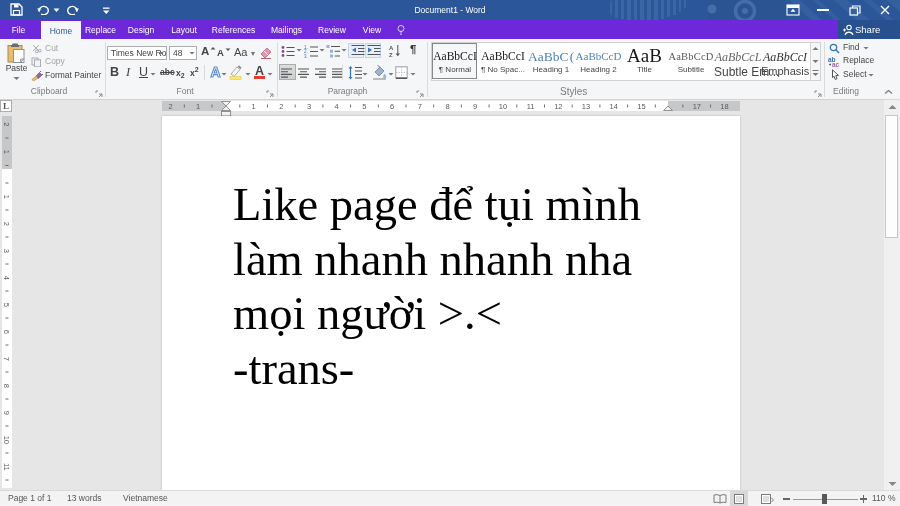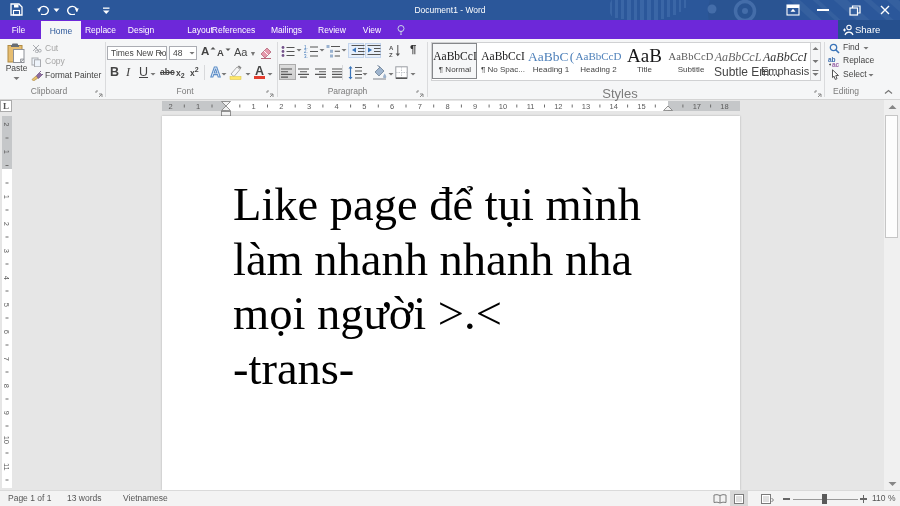--- a/index.html
+++ b/index.html
@@ -84,21 +84,21 @@
   <svg class="a" style="left:879px;top:4px" width="12" height="12" viewBox="0 0 12 12">
     <path d="M2 2 L10 10 M10 2 L2 10" stroke="#fff" stroke-width="1.4"></path>
   </svg>
 </div>
 
 <div class="a" style="left:0;top:20px;width:900px;height:19px;background:#6d28d9">
   <div class="a ctr" style="left:0;top:0;width:37px;height:19px;color:#fff">File</div>
   <div class="a ctr" style="left:41px;top:1px;width:40px;height:19px;background:#f5f6f7;color:#2b579a">Home</div>
   <div class="a ctr" style="left:81px;top:0;width:39px;height:19px;color:#fff">Replace</div>
   <div class="a ctr" style="left:121px;top:0;width:40px;height:19px;color:#fff">Design</div>
-  <div class="a ctr" style="left:180px;top:0;width:40px;height:19px;color:#fff">Layout</div>
+  <div class="a ctr" style="left:164px;top:0;width:40px;height:19px;color:#fff">Layout</div>
   <div class="a ctr" style="left:209px;top:0;width:49px;height:19px;color:#fff">References</div>
   <div class="a ctr" style="left:262px;top:0;width:49px;height:19px;color:#fff">Mailings</div>
   <div class="a ctr" style="left:312px;top:0;width:40px;height:19px;color:#fff">Review</div>
   <div class="a ctr" style="left:352px;top:0;width:40px;height:19px;color:#fff">View</div>
   <svg class="a" style="left:396px;top:4px" width="10" height="12" viewBox="0 0 10 12">
     <circle cx="5" cy="4.5" r="3" fill="none" stroke="#c8d3e8" stroke-width="1"></circle>
     <path d="M3.8 7.5 h2.4 M4 9 h2 M4.3 10.5 h1.4" stroke="#c8d3e8" stroke-width="0.9"></path>
   </svg>
   <div class="a" style="left:838px;top:0;width:62px;height:19px;background:#26508e"></div>
   <svg class="a" style="left:842px;top:4px" width="12" height="12" viewBox="0 0 12 12">
@@ -112,21 +112,21 @@
 <div class="a" style="left:0;top:39px;width:900px;height:61px;background:#f5f6f7;border-bottom:1px solid #d4d4d4">
 
   <div class="a" style="left:105px;top:3px;width:1px;height:55px;background:#dadbdd"></div>
   <div class="a" style="left:277px;top:3px;width:1px;height:55px;background:#dadbdd"></div>
   <div class="a" style="left:427px;top:3px;width:1px;height:55px;background:#dadbdd"></div>
   <div class="a" style="left:824px;top:3px;width:1px;height:55px;background:#dadbdd"></div>
 
   <div class="a" style="left:8px;top:47px;width:82px;text-align:center;font-size:8.5px;color:#7b7b7b">Clipboard</div>
   <div class="a" style="left:130px;top:47px;width:110px;text-align:center;font-size:8.5px;color:#7b7b7b">Font</div>
   <div class="a" style="left:290px;top:47px;width:115px;text-align:center;font-size:8.5px;color:#7b7b7b">Paragraph</div>
-  <div class="a" style="left:560px;top:47px;width:120px;text-align:center;font-size:13px;color:#7b7b7b">Styles</div>
+  <div class="a" style="left:560px;top:47px;width:120px;text-align:left;font-size:10px;color:#7b7b7b">Styles</div>
   <div class="a" style="left:805px;top:47px;width:82px;text-align:center;font-size:8.5px;color:#7b7b7b">Editing</div>
 
   <svg class="a" style="left:7px;top:4px" width="20" height="21" viewBox="0 0 20 21">
     <rect x="1" y="2.5" width="14" height="16.5" fill="#e6bd71" stroke="#b08a42" stroke-width="1"></rect>
     <path d="M5 2.5 v-1 a1 1 0 0 1 1 -1 h4 a1 1 0 0 1 1 1 v1 z M4 2 h8 v2 h-8 z" fill="#686d75"></path>
     <rect x="6.5" y="6.5" width="10.5" height="13" fill="#fff" stroke="#8d9097" stroke-width="1"></rect>
     <path d="M13.5 19.5 v-3.5 h3.5 z" fill="#d4d6d9" stroke="#8d9097" stroke-width=".8"></path>
   </svg>
   <div class="a" style="left:0;top:24px;width:33px;text-align:center;color:#444">Paste</div>
   <svg class="a" style="left:13px;top:37px" width="7" height="5">

